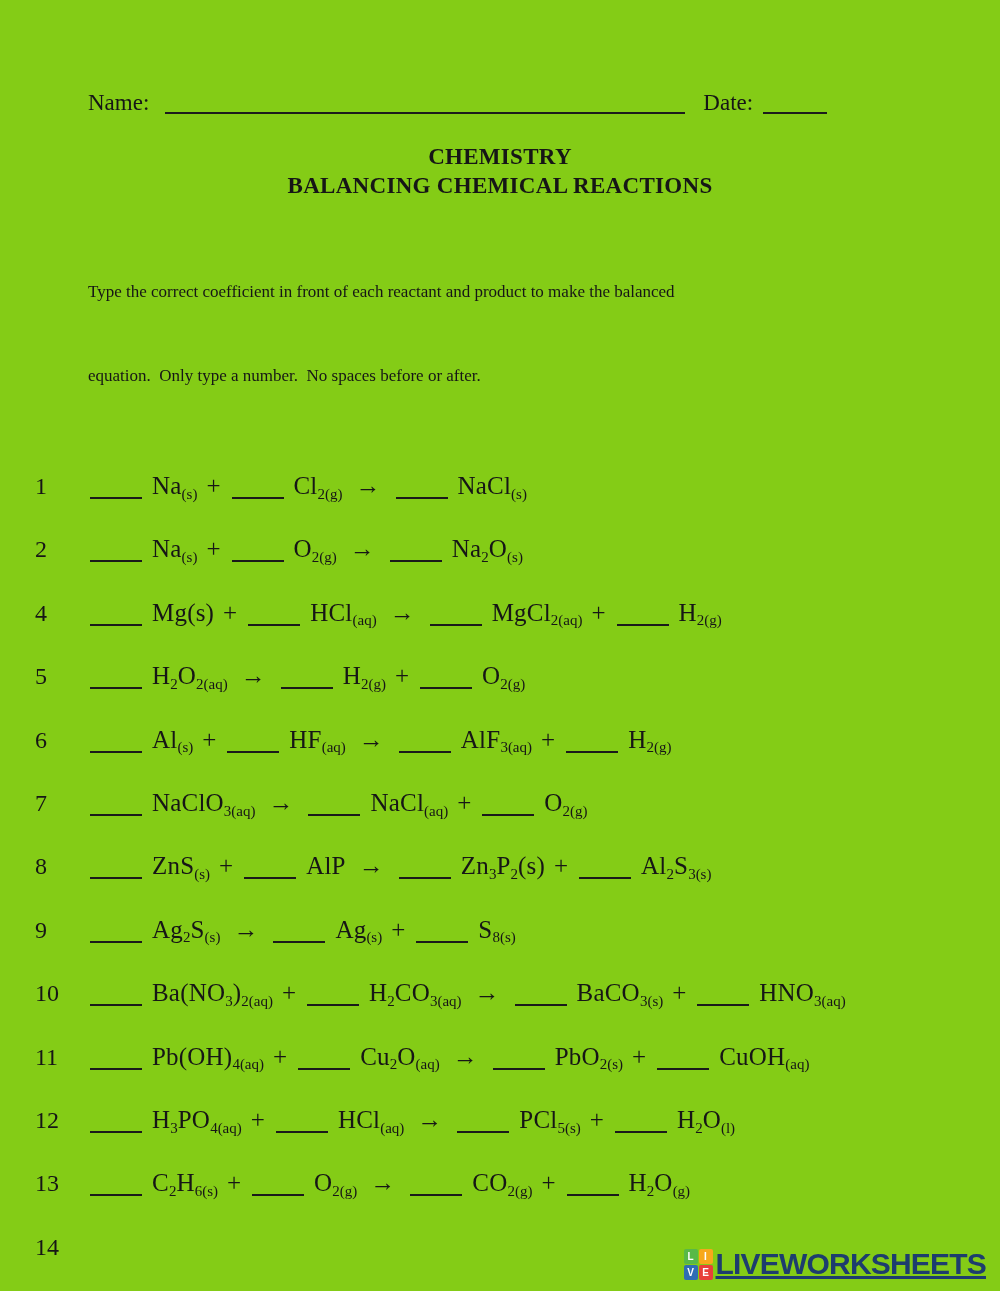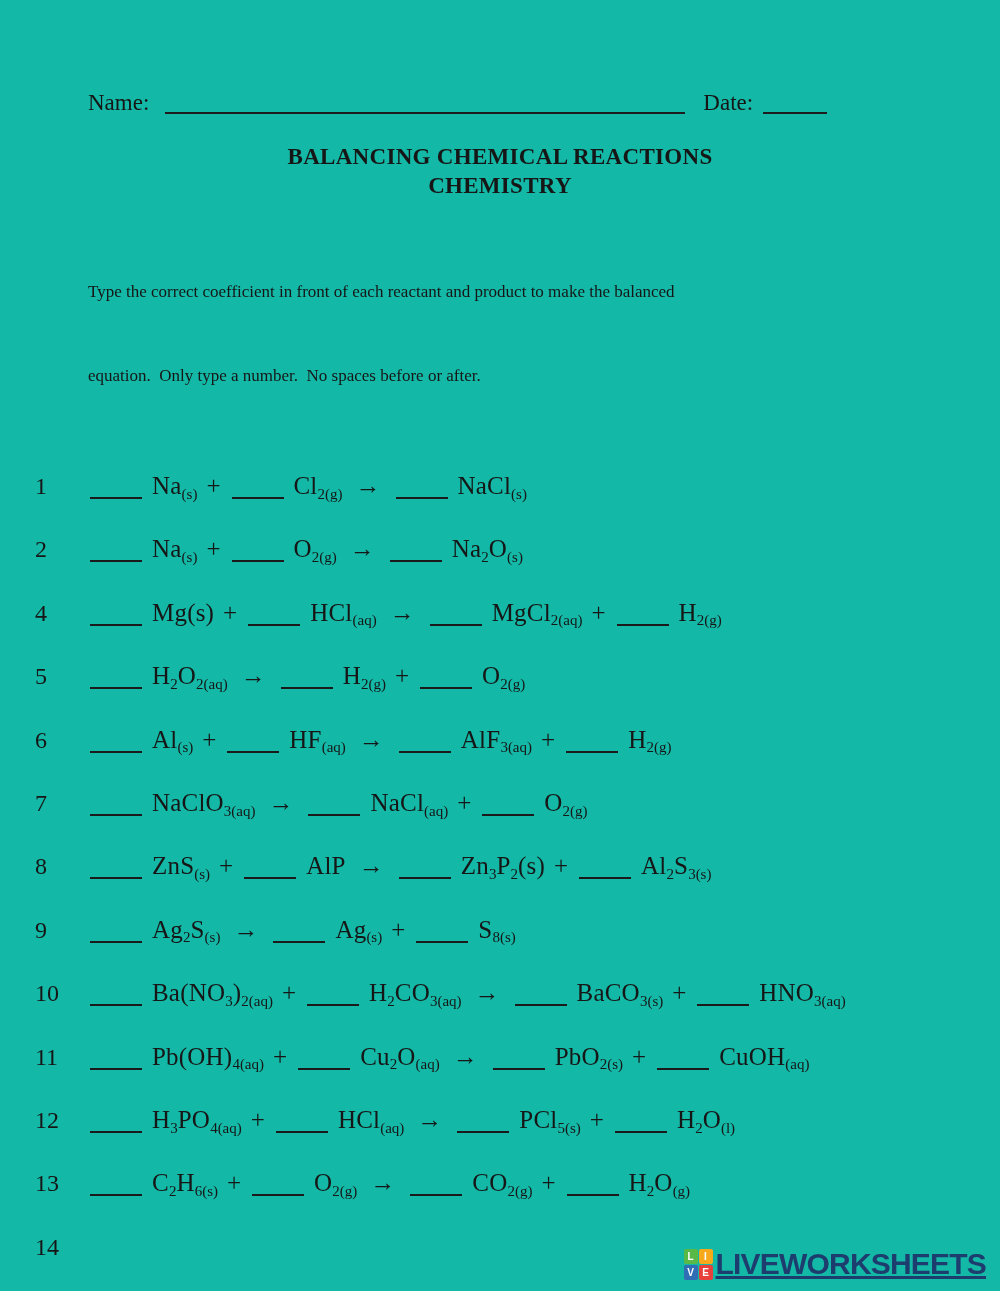--- a/index.html
+++ b/index.html
@@ -1,21 +1,21 @@
 <!DOCTYPE html>
 <html><head>
 <meta charset="utf-8">
 <style>
   * { box-sizing: border-box; margin: 0; padding: 0; }
   html, body { background: #ffffff; }
   .page {
     position: relative;
     width: 1000px;
     height: 1291px;
-    background: #14b8a6;
+    background: #84cc16;
     font-family: "Liberation Serif", serif;
     color: #161616;
     overflow: hidden;
   }
   
   .hdr {
     padding: 90px 0 0 88px;
     font-size: 23px;
     white-space: nowrap;
   }
@@ -108,22 +108,22 @@
 </head>
 <body>
 
 <div class="page">
 
   <div class="hdr">
     <span>Name:</span><span class="fill-line name-line"></span><span>Date:</span><span class="fill-line date-line"></span>
   </div>
 
   <div class="title-block">
+    <div>CHEMISTRY</div>
     <div>BALANCING CHEMICAL REACTIONS</div>
-    <div>CHEMISTRY</div>
   </div>
 
   <div class="instructions">
     <div>Type the correct coefficient in front of each reactant and product to make the balanced</div>
     <div>equation.  Only type a number.  No spaces before or after.</div>
   </div>
 
   <div class="eq-list">
       <div class="eq-row"><span class="eq-num">1</span><span class="blank"></span><span class="formula">Na<span class="sub">(s)</span></span><span class="op">+</span><span class="blank"></span><span class="formula">Cl<span class="sub">2(g)</span></span><span class="op arrow">→</span><span class="blank"></span><span class="formula">NaCl<span class="sub">(s)</span></span></div>
       <div class="eq-row"><span class="eq-num">2</span><span class="blank"></span><span class="formula">Na<span class="sub">(s)</span></span><span class="op">+</span><span class="blank"></span><span class="formula">O<span class="sub">2(g)</span></span><span class="op arrow">→</span><span class="blank"></span><span class="formula">Na<span class="sub">2</span>O<span class="sub">(s)</span></span></div>

